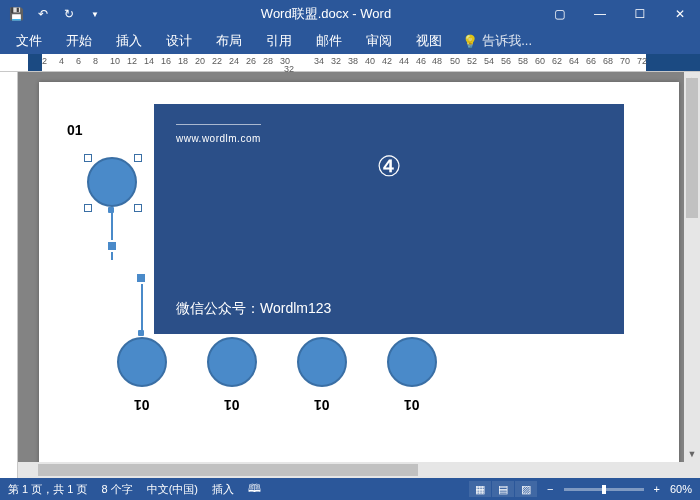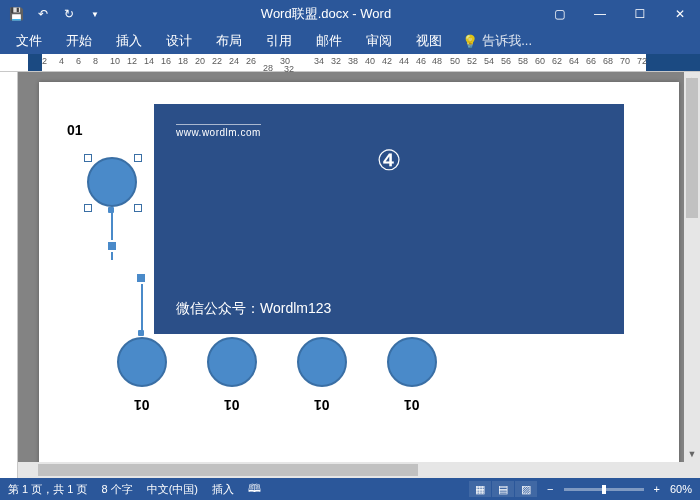--- a/index.html
+++ b/index.html
@@ -34,21 +34,21 @@
 .label-rot { transform: rotate(180deg); }
 
 .conn-line { position: absolute; width: 2px; background: #4a8ac9; }
 .conn-dot { position: absolute; width: 6px; height: 6px; background: #4a8ac9; border-radius: 1px; }
 
 .sel-handle { position: absolute; width: 8px; height: 8px; background: #fff; border: 1px solid #3a6fa5; }
 .sel-handle.sq { background: #4a8ac9; width: 12px; height: 12px; border: 2px solid #fff; border-radius: 2px; }
 
 .overlay-card { position: absolute; left: 115px; top: 22px; width: 470px; height: 230px; background: #2b4f88; color: #fff; padding: 18px 22px; }
 .logo { font-size: 22px; font-weight: bold; font-style: italic; }
-.logo-url { font-size: 10px; letter-spacing: 0.5px; border-top: 1px solid rgba(255,255,255,0.6); display: inline-block; padding-top: 2px; margin-top: 2px; }
+.logo-url { font-size: 10px; letter-spacing: 0.5px; border-top: 1px solid rgba(255,255,255,0.6); display: inline-block; padding-top: 8px; margin-top: 2px; }
 .card-title { font-size: 36px; font-weight: bold; text-align: center; margin-top: 18px; }
 .card-sub { font-size: 28px; text-align: center; margin-top: 4px; }
 .card-footer { position: absolute; bottom: 16px; left: 22px; font-size: 14px; margin-top: 15px; }
 
 .scrollbar-v { position: absolute; right: 0; top: 0; bottom: 0; width: 16px; background: #e6e6e6; }
 .scrollbar-v .thumb { position: absolute; left: 2px; right: 2px; top: 6px; height: 140px; background: #c1c1c1; }
 .scrollbar-v .arrow { position: absolute; left: 0; right: 0; height: 16px; display: flex; align-items: center; justify-content: center; font-size: 9px; color: #666; }
 .scrollbar-h { position: absolute; left: 18px; right: 16px; bottom: 0; height: 16px; background: #e6e6e6; }
 .scrollbar-h .thumb { position: absolute; top: 2px; bottom: 2px; left: 20px; width: 380px; background: #c1c1c1; }
 
@@ -104,21 +104,21 @@
       <span class="rtick" style="left: 65px;">8</span>
       <span class="rtick" style="left: 82px;">10</span>
       <span class="rtick" style="left: 99px;">12</span>
       <span class="rtick" style="left: 116px;">14</span>
       <span class="rtick" style="left: 133px;">16</span>
       <span class="rtick" style="left: 150px;">18</span>
       <span class="rtick" style="left: 167px;">20</span>
       <span class="rtick" style="left: 184px;">22</span>
       <span class="rtick" style="left: 201px;">24</span>
       <span class="rtick" style="left: 218px;">26</span>
-      <span class="rtick" style="left: 235px; margin-top: 7px;">28</span>
+      <span class="rtick" style="left: 235px;">28</span>
       <span class="rtick" style="left: 252px;">30</span>
       <span class="rtick" style="left: 256px; margin-top: 8px;">32</span>
       <span class="rtick" style="left: 286px;">34</span>
       <span class="rtick" style="left: 303px;">32</span>
       <span class="rtick" style="left: 320px;">38</span>
       <span class="rtick" style="left: 337px;">40</span>
       <span class="rtick" style="left: 354px;">42</span>
       <span class="rtick" style="left: 371px;">44</span>
       <span class="rtick" style="left: 388px;">46</span>
       <span class="rtick" style="left: 404px;">48</span>

